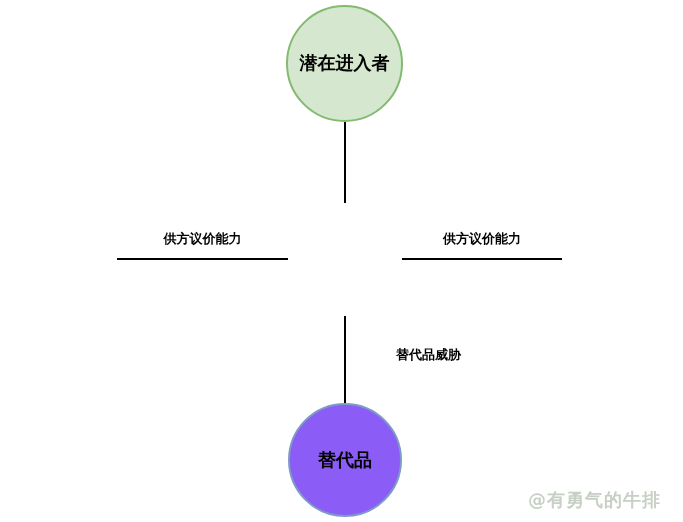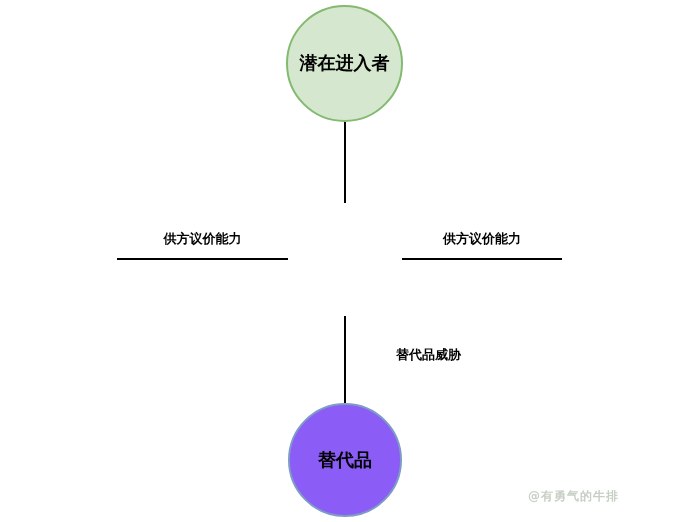--- a/index.html
+++ b/index.html
@@ -42,21 +42,21 @@
   .edge-label {
     position: absolute;
     font-weight: bold;
     color: #000000;
     font-size: 13px;
     white-space: nowrap;
   }
   .edge-label.centered { text-align: center; }
   .watermark {
     position: absolute;
-    font-size: 12px;
+    font-size: 18px;
     font-weight: 600;
     letter-spacing: 1px;
     white-space: nowrap;
   }
 </style>
 </head>
 <body>
 
 <div class="canvas">
 

